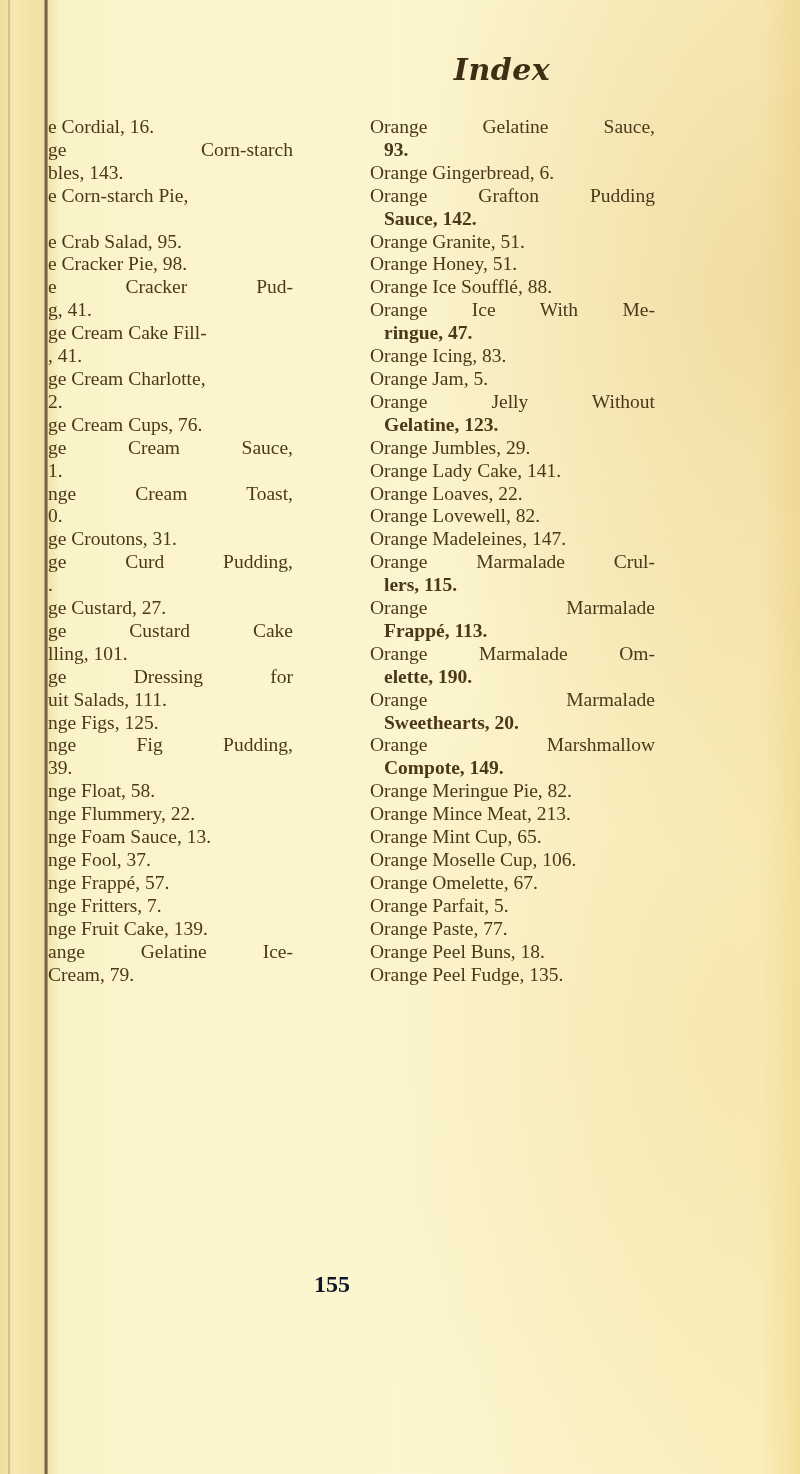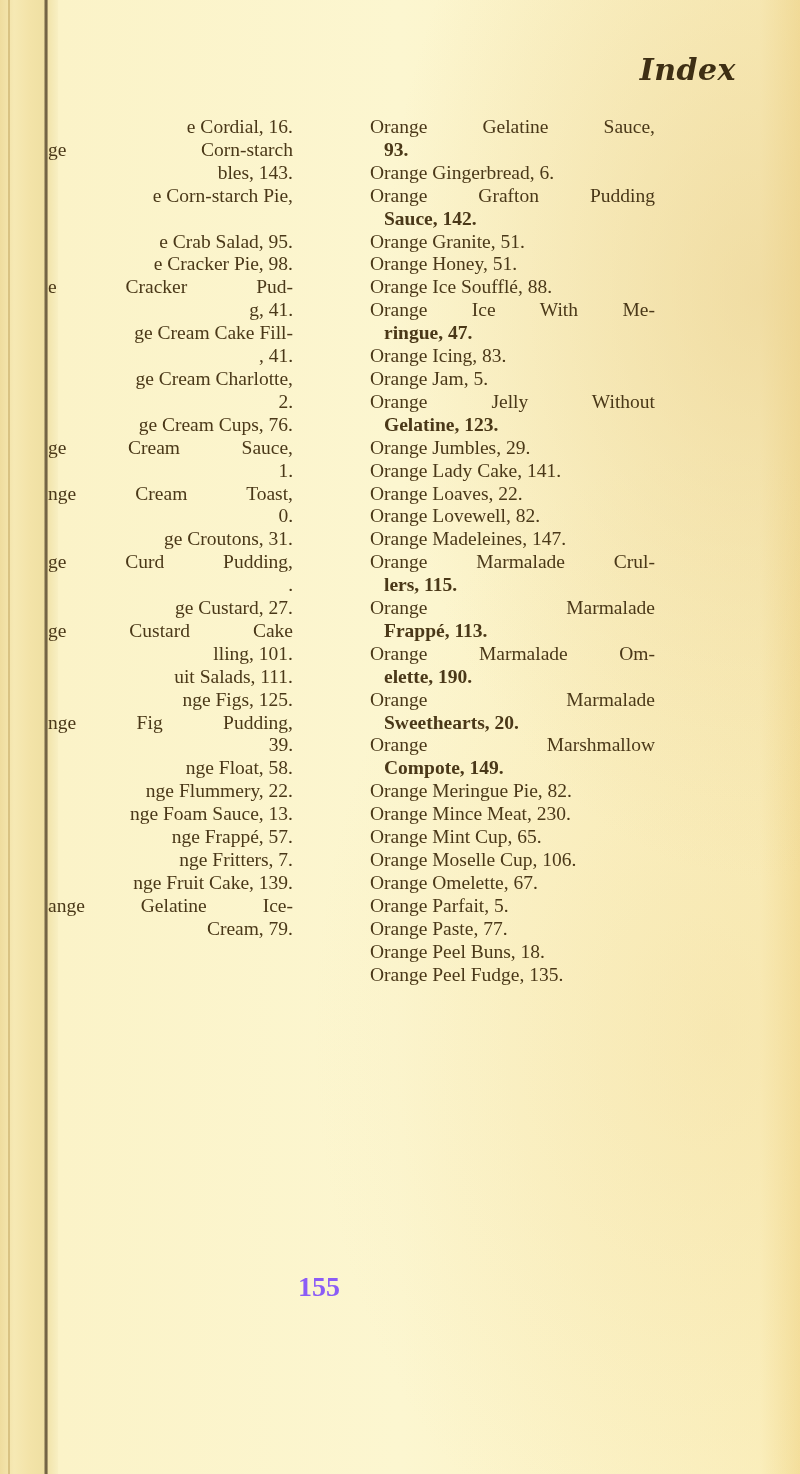--- a/index.html
+++ b/index.html
@@ -41,21 +41,21 @@
       top: 0;
       width: 4px;
       height: 1474px;
       background: linear-gradient(90deg, rgba(90,70,40,0.2), rgba(60,45,25,0.85), rgba(90,70,40,0.3));
     }
     .title {
       position: absolute;
       left: 0;
       width: 736px;
       top: 52px;
-      text-align: right;
+      text-align: center;
       padding-left: 268px;
       box-sizing: border-box;
       font-family: "DejaVu Serif", serif;
       font-style: italic;
       font-weight: bold;
       font-size: 30px;
       color: #3e2f14;
       letter-spacing: 0.5px;
     }
     .col {
@@ -83,30 +83,29 @@
       text-align: justify;
       text-align-last: justify;
       white-space: normal;
     }
     .line.indent {
       padding-left: 14px;
       font-weight: bold;
     }
     .col-left .line {
       padding-left: 0;
-      text-align: right;
     }
     .page-number {
       position: absolute;
-      left: 298px;
+      left: 314px;
       top: 1271px;
       font-family: "Liberation Serif", "DejaVu Serif", serif;
       font-weight: bold;
-      font-size: 28px;
-      color: #8b5cf6;
+      font-size: 24px;
+      color: #0f172a;
     }
   </style>
 </head>
 <body>
 
 <div class="gutter">
   <div class="gutter-line-a"></div>
   <div class="spine-line"></div>
 </div>
 
@@ -130,27 +129,29 @@
   <span class="line justify">ge  Cream  Sauce,</span>
   <span class="line">1.</span>
   <span class="line justify">nge  Cream  Toast,</span>
   <span class="line">0.</span>
   <span class="line">ge Croutons, 31.</span>
   <span class="line justify">ge  Curd  Pudding,</span>
   <span class="line">.</span>
   <span class="line">ge Custard, 27.</span>
   <span class="line justify">ge  Custard  Cake</span>
   <span class="line">lling, 101.</span>
+  <span class="line justify">ge  Dressing  for</span>
   <span class="line">uit Salads, 111.</span>
   <span class="line">nge Figs, 125.</span>
   <span class="line justify">nge  Fig  Pudding,</span>
   <span class="line">39.</span>
   <span class="line">nge Float, 58.</span>
   <span class="line">nge Flummery, 22.</span>
   <span class="line">nge Foam Sauce, 13.</span>
+  <span class="line">nge Fool, 37.</span>
   <span class="line">nge Frappé, 57.</span>
   <span class="line">nge Fritters, 7.</span>
   <span class="line">nge Fruit Cake, 139.</span>
   <span class="line justify">ange  Gelatine  Ice-</span>
   <span class="line">Cream, 79.</span>
 </div>
 
 <div class="col col-right">
   <span class="line justify">Orange Gelatine Sauce,</span>
   <span class="line indent">93.</span>
@@ -175,21 +176,21 @@
   <span class="line indent">lers, 115.</span>
   <span class="line justify">Orange Marmalade</span>
   <span class="line indent">Frappé, 113.</span>
   <span class="line justify">Orange Marmalade Om-</span>
   <span class="line indent">elette, 190.</span>
   <span class="line justify">Orange Marmalade</span>
   <span class="line indent">Sweethearts, 20.</span>
   <span class="line justify">Orange Marshmallow</span>
   <span class="line indent">Compote, 149.</span>
   <span class="line">Orange Meringue Pie, 82.</span>
-  <span class="line">Orange Mince Meat, 230.</span>
+  <span class="line">Orange Mince Meat, 213.</span>
   <span class="line">Orange Mint Cup, 65.</span>
   <span class="line">Orange Moselle Cup, 106.</span>
   <span class="line">Orange Omelette, 67.</span>
   <span class="line">Orange Parfait, 5.</span>
   <span class="line">Orange Paste, 77.</span>
   <span class="line">Orange Peel Buns, 18.</span>
   <span class="line">Orange Peel Fudge, 135.</span>
 </div>
 
 <div class="page-number">155</div>

